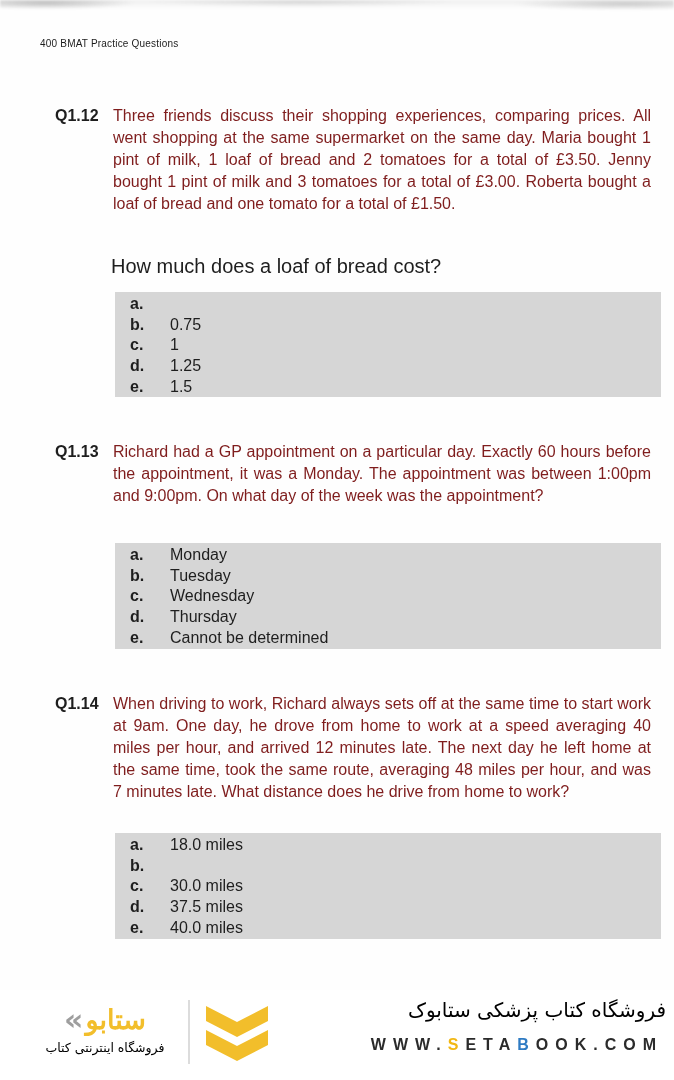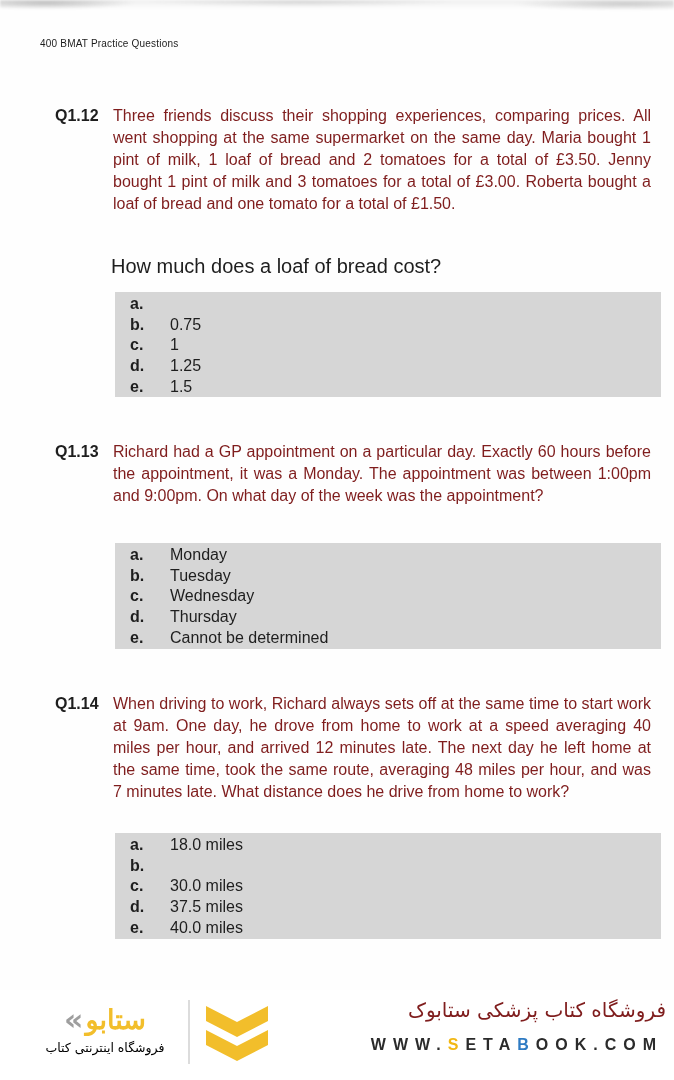--- a/index.html
+++ b/index.html
@@ -68,21 +68,21 @@
     margin-top: 2px; color: #000000; font-size: 12.5px;
     direction: rtl; font-family: "DejaVu Sans", sans-serif;
   }
   .logo-divider {
     position: absolute; left: 188px; top: 10px; width: 2px; height: 64px;
     background: #dcdcdc;
   }
   .emblem { position: absolute; left: 200px; top: 6px; }
   .store-title {
     position: absolute; right: 8px; top: 8px;
-    font-size: 20px; color: #7f1d1d; direction: rtl;
+    font-size: 20px; color: #000000; direction: rtl;
     font-family: "DejaVu Sans", sans-serif;
     text-align: right;
   }
   .url {
     position: absolute; right: 11px; top: 46px;
     font-size: 16px; font-weight: 600; letter-spacing: 7px;
     color: #2b2b2b; white-space: nowrap;
   }
   .url .u-yellow { color: #f2b713; }
   .url .u-blue   { color: #2f7bc3; }

